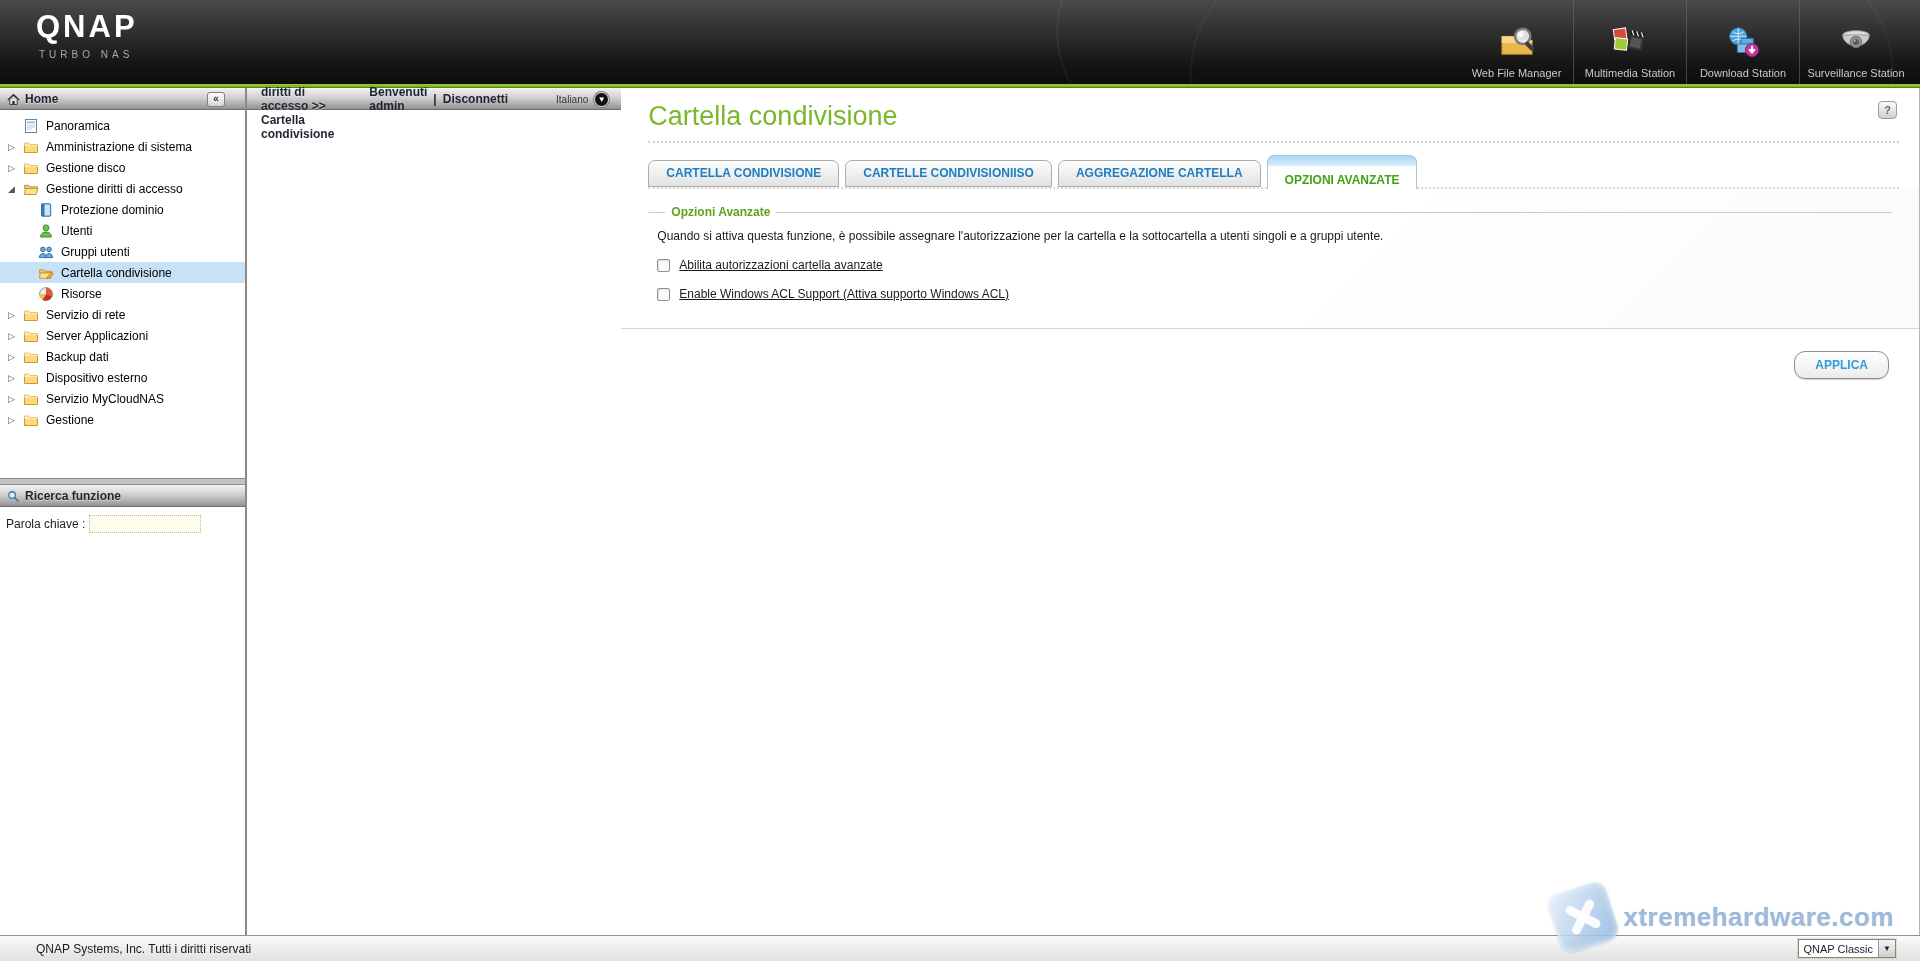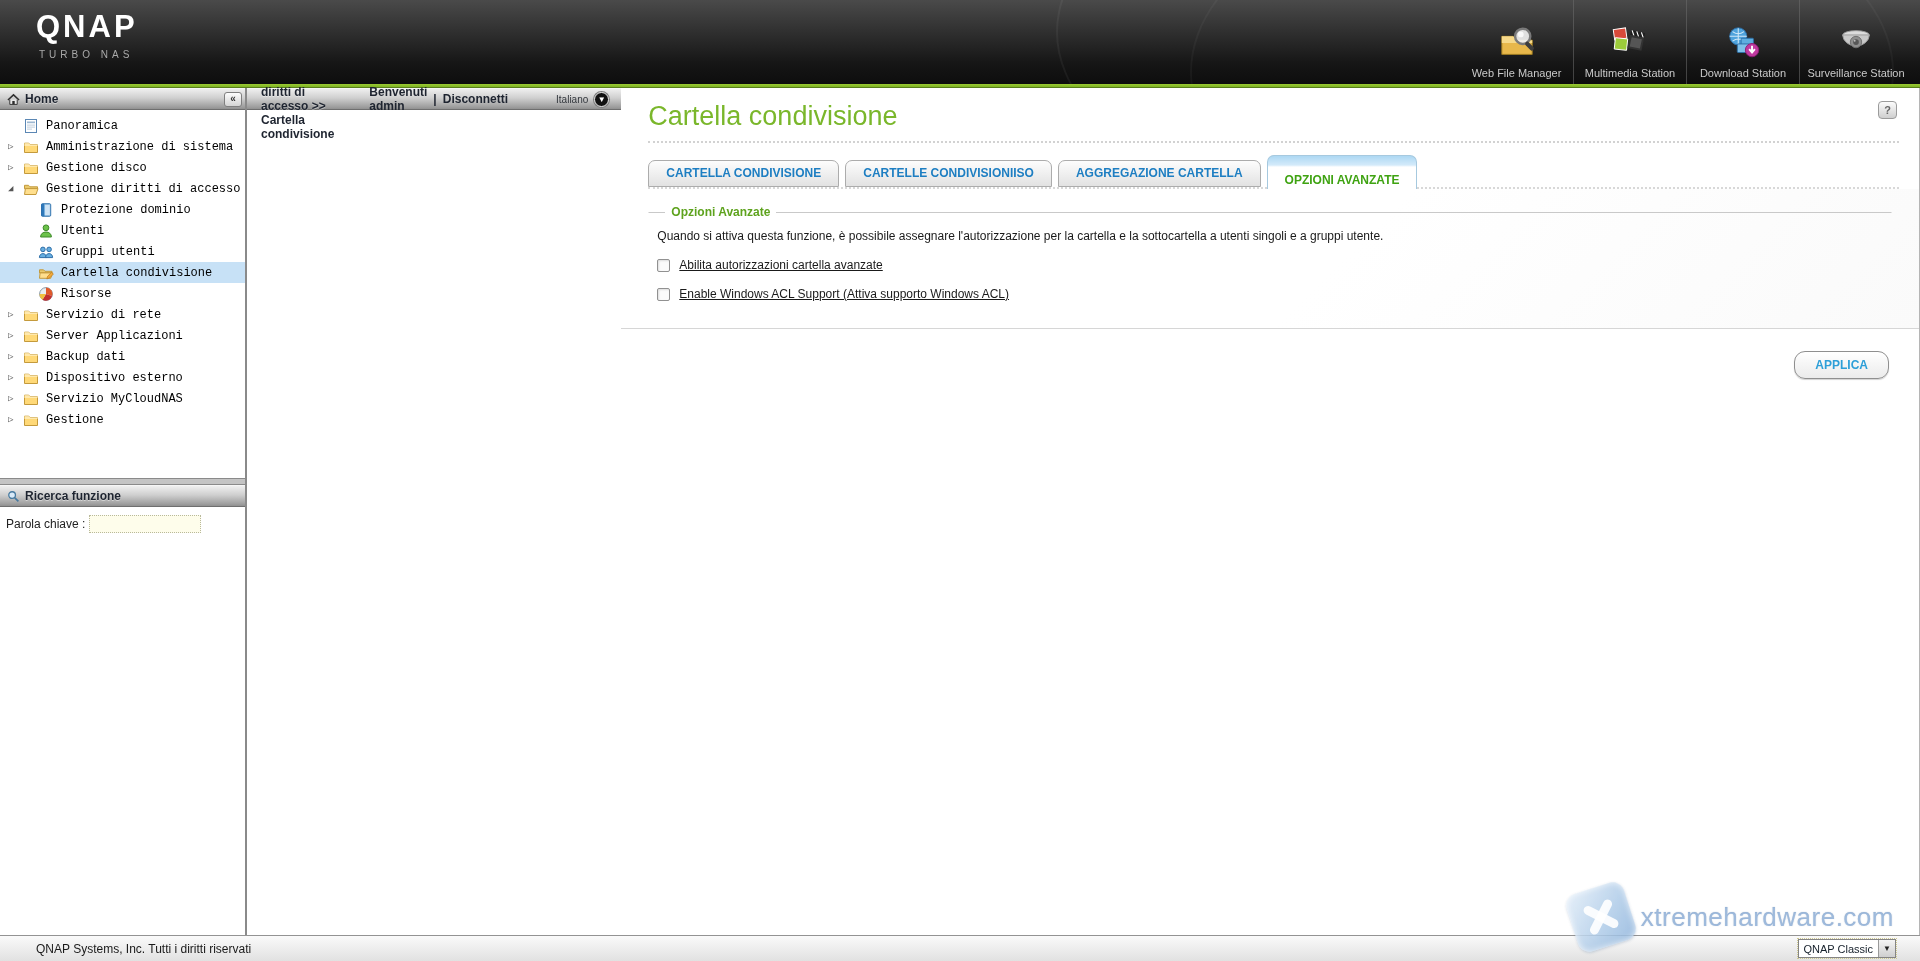--- a/index.html
+++ b/index.html
@@ -32,31 +32,31 @@
   .station .st-icon { height:42px; display:flex; align-items:center; }
   .station .st-label { color:#C9C9C9; font-size:11px; margin-top:3px; white-space:nowrap; }
   .accent-line { height:4px; background:linear-gradient(180deg,#9BCB33,#7FB224); border-bottom:1px solid #587F1C; }
 
   
   .main-row { display:flex; height:847px; background:#C4C4C4; }
 
   
   .sidebar { width:246px; background:#FFFFFF; border-right:1px solid #8A8A8A; display:flex; flex-direction:column; }
   .panel-bar {
-    height:22px; flex:0 0 22px; display:flex; align-items:center; padding:0 3px 0 7px;
+    height:22px; flex:0 0 22px; display:flex; align-items:center; padding:0 20px 0 7px;
     background:linear-gradient(180deg,#EFEFEF 0%,#CFCFCF 45%,#9E9E9E 90%,#909090 100%);
     border-top:1px solid #F6F6F6; border-bottom:1px solid #6F6F6F;
   }
   .panel-bar .bar-title { font-size:12px; font-weight:bold; color:#1E2430; margin-left:5px; text-shadow:0 1px 0 rgba(255,255,255,.45); }
   .collapse-btn {
     margin-left:auto; width:18px; height:15px; font-size:10px; font-weight:bold; color:#333;
     background:linear-gradient(#FDFDFD,#D4D4D4); border:1px solid #7F7F7F; border-radius:3px;
     display:flex; align-items:center; justify-content:center; cursor:pointer; line-height:1;
   }
-  .tree { height:368px; flex:0 0 368px; padding-top:5px; overflow:hidden;font-family:Liberation Mono, monospace; }
+  .tree { height:368px; flex:0 0 368px; padding-top:5px; overflow:hidden; }
   .tree-row { height:21px; display:flex; align-items:center; padding-left:8px; cursor:pointer; font-size:12px; color:#000; white-space:nowrap; }
   .tree-row.lvl1 { padding-left:38px; }
   .tree-row.selected { background:#C7E1F6; }
   .tree-row .arrow { width:15px; font-size:9px; color:#555; flex:0 0 15px; }
   .tree-row .ticon { width:17px; height:16px; flex:0 0 17px; margin-right:6px; display:inline-flex; }
   .tree-row .ticon svg { width:16px; height:16px; }
   .sidebar-gap { height:7px; flex:0 0 7px; background:#C4C4C4; border-top:1px solid #8A8A8A; border-bottom:1px solid #8A8A8A; }
   .search-body { flex:1; background:#FFFFFF; padding:8px 6px; display:flex; align-items:flex-start; }
   .search-body .kw-label { font-size:12px; color:#222; margin-right:4px; line-height:18px; }
   .kw-input {
@@ -152,21 +152,21 @@
   .wm-logo {
     width:60px; height:60px; border-radius:12px; transform:rotate(-18deg);
     background:linear-gradient(135deg,#E3EEF9 0%,#AECBE8 60%,#8FB4DC 100%);
     box-shadow:inset 0 0 6px rgba(255,255,255,.8), 0 1px 3px rgba(90,120,160,.35);
     position:relative; opacity:.85; margin-right:10px;
   }
   .wm-logo i { position:absolute; left:50%; top:50%; width:38px; height:9px; border-radius:5px; background:rgba(255,255,255,.92); }
   .wm-logo i:nth-child(1) { transform:translate(-50%,-50%) rotate(45deg); }
   .wm-logo i:nth-child(2) { transform:translate(-50%,-50%) rotate(-45deg); }
   .wm-text {
-    font-size:26px; font-weight:normal; color:rgba(146,178,216,.85);
+    font-size:26px; font-weight:bold; color:rgba(146,178,216,.85);
     text-shadow:0 1px 1px rgba(255,255,255,.7), 0 0 1px rgba(80,110,150,.5);
     letter-spacing:.5px;
   }
 </style>
 </head>
 <body>
 
 <header class="top-header">
   <div class="logo-block">
     <div class="logo-main">QNAP</div>

